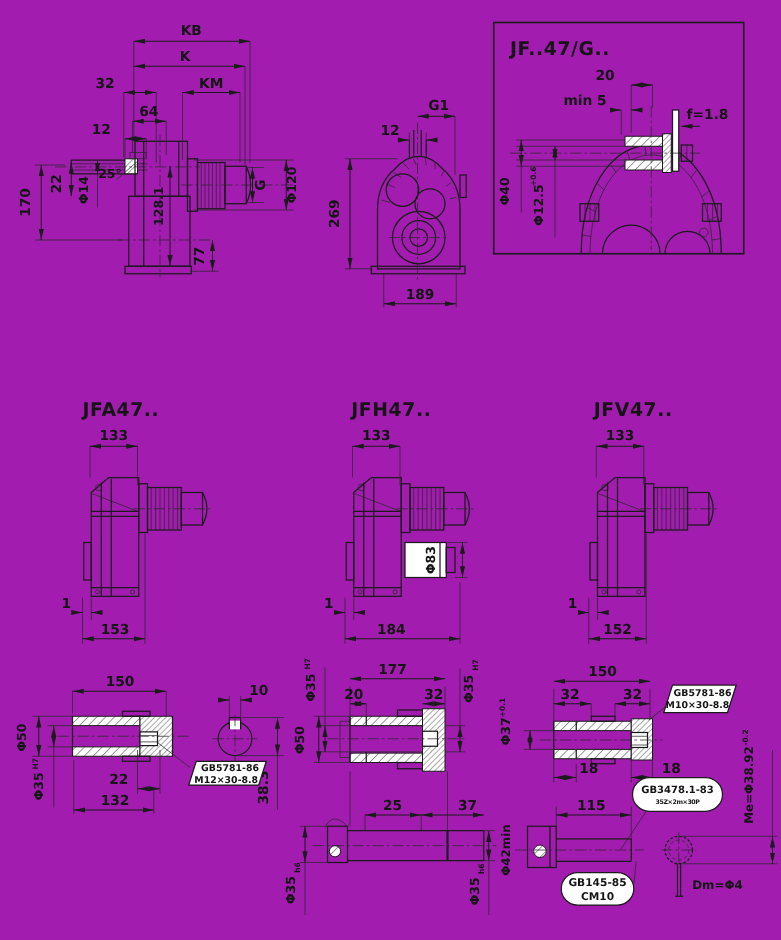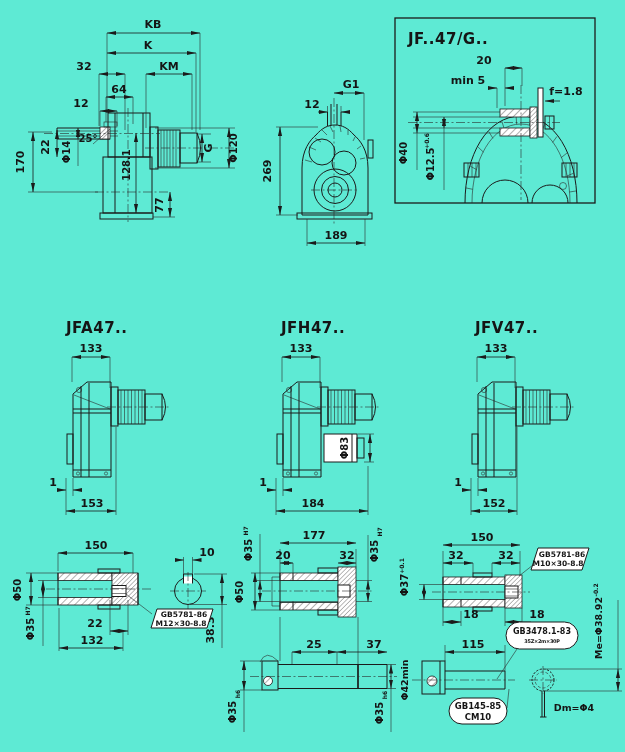--- a/index.html
+++ b/index.html
@@ -1,16 +1,16 @@
 <!DOCTYPE html>
 <html><head>
 <meta charset="utf-8">
 <style>
   html,body{margin:0;padding:0;background:#e8e8e8;}
-  .sheet{width:625px;height:752px;background:#5eead4;position:relative;overflow:hidden;}
+  .sheet{width:625px;height:752px;background:#a21caf;position:relative;overflow:hidden;}
   svg{display:block;}
   svg text{font-family:"DejaVu Sans","Liberation Sans",sans-serif;font-weight:bold;fill:#151515;}
   .d{font-size:11px;}
   .d2{font-size:10px;}
   .ds{font-size:6px;}
   .t{font-size:15px;letter-spacing:0.5px;}
   .c{font-size:7.5px;}
   .c2{font-size:8px;}
   .c3{font-size:5px;letter-spacing:-0.3px;}
   .c4{font-size:8.5px;}

